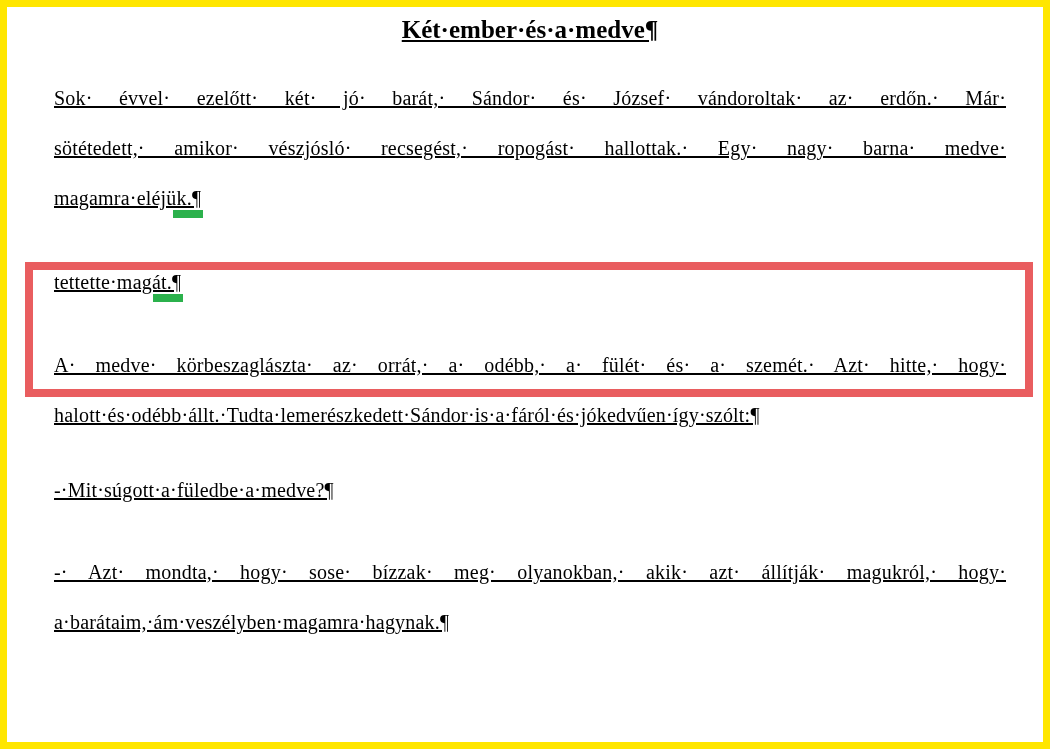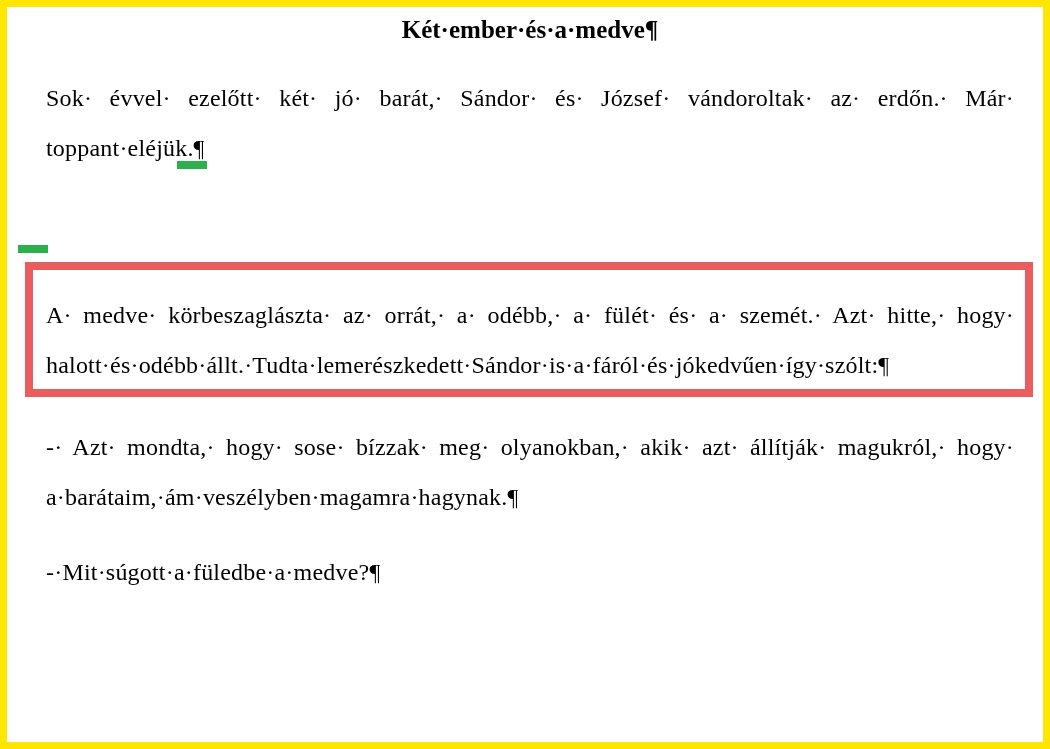--- a/index.html
+++ b/index.html
@@ -7,31 +7,31 @@
     width: 1050px;
     height: 749px;
     box-sizing: border-box;
     border: 7px solid var(--page-border, #FFE600);
     background: var(--background, #ffffff);
     position: relative;
     overflow: hidden;
     font-family: "Liberation Serif", serif;
     color: var(--text, #000000);
   }
-  .doc { padding: 4px 25px 0 35px; }
+  .doc { padding: 4px 25px 0 35px; text-decoration: underline; }
   .title {
     margin: 0;
     text-align: center;
     font-weight: bold;
     font-size: 25px;
     line-height: 38px;
   }
   .para {
-    margin: 4px;
-    font-size: 24px;
+    margin: 12px;
+    font-size: 20px;
     line-height: 50px;
     letter-spacing: 0.2px;
   }
   .p1 { margin-top: 24px; }
   .p2 { margin-top: 34px; }
   .p3 { margin-top: 33px; }
   .p4 { margin-top: 25px; }
   .p5 { margin-top: 32px; }
   .line { display: block; white-space: nowrap; }
   .fill { text-align: justify; text-align-last: justify; white-space: normal; }
@@ -59,37 +59,38 @@
 </head>
 <body>
 
 <div class="page">
   <div class="doc">
 
     <h1 class="title">Két·ember·és·a·medve¶</h1>
 
     <p class="para p1">
       <span class="line fill">Sok· évvel· ezelőtt· két· jó· barát,· Sándor· és· József· vándoroltak· az· erdőn.· Már·</span>
-      <span class="line"><span>toppant·eléjük.¶</span><span class="green-mark"></span></span>
+      <span class="line fill">sötétedett,· amikor· vészjósló· recsegést,· ropogást· hallottak.· Egy· nagy· barna· medve·</span>
+      <span class="line"><span>magamra·eléjük.¶</span><span class="green-mark"></span></span>
     </p>
 
     <p class="para p2">
-      <span class="line"><span class="green-mark"></span></span>
+      <span class="line"><span>tettette·magát.¶</span><span class="green-mark"></span></span>
     </p>
 
     <p class="para p3">
       <span class="line fill">A· medve· körbeszaglászta· az· orrát,· a· odébb,· a· fülét· és· a· szemét.· Azt· hitte,· hogy·</span>
       <span class="line">halott·és·odébb·állt.·Tudta·lemerészkedett·Sándor·is·a·fáról·és·jókedvűen·így·szólt:¶</span>
     </p>
 
+    <p class="para p4">
+      <span class="line">-·Mit·súgott·a·füledbe·a·medve?¶</span>
+    </p>
+
     <p class="para p5">
       <span class="line fill">-· Azt· mondta,· hogy· sose· bízzak· meg· olyanokban,· akik· azt· állítják· magukról,· hogy·</span>
       <span class="line">a·barátaim,·ám·veszélyben·magamra·hagynak.¶</span>
-    </p>
-
-    <p class="para p4">
-      <span class="line">-·Mit·súgott·a·füledbe·a·medve?¶</span>
     </p>
 
   </div>
 
   <div class="highlight-box"></div>
 </div>
 
 </body></html>

